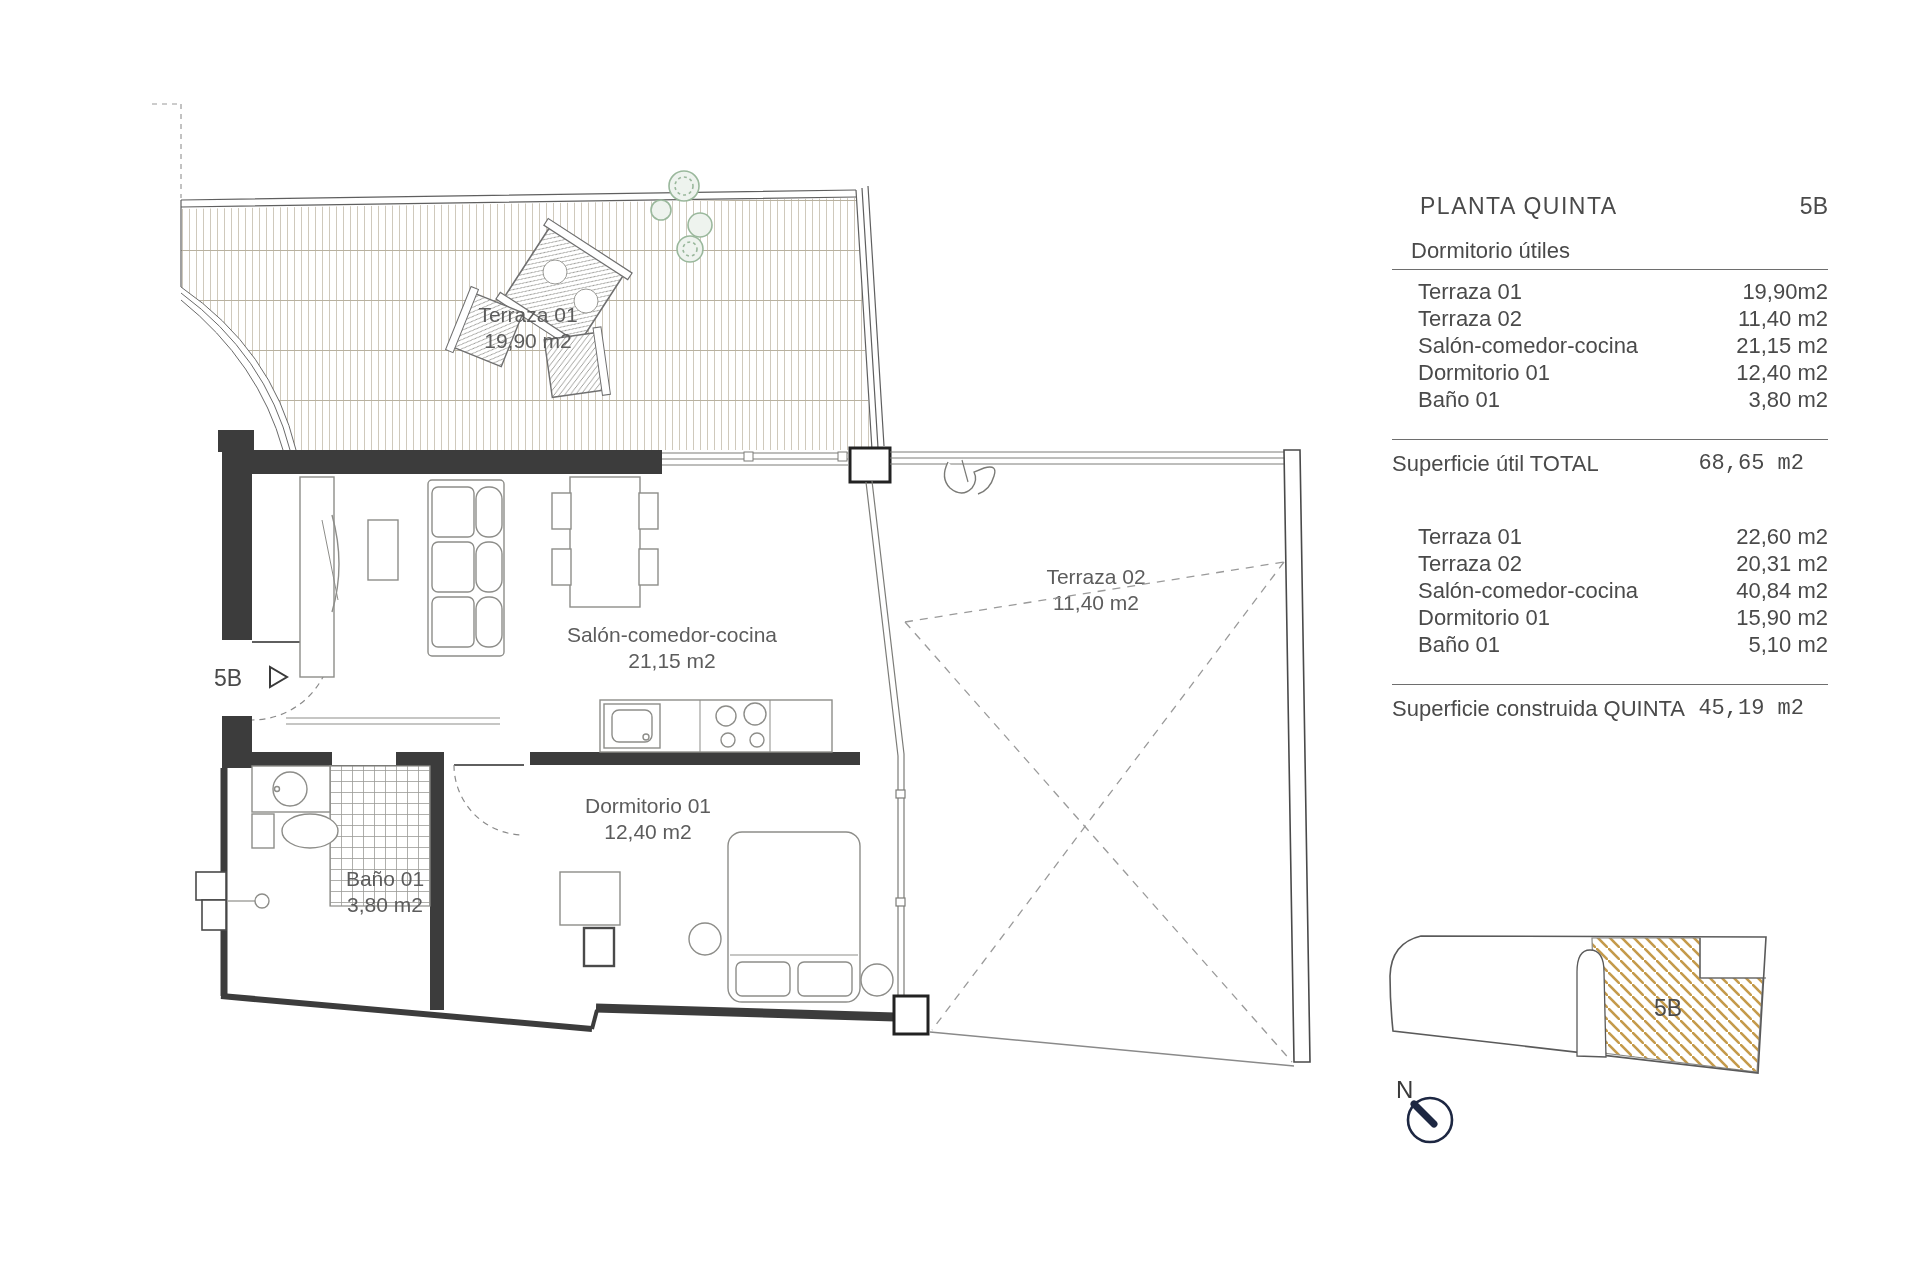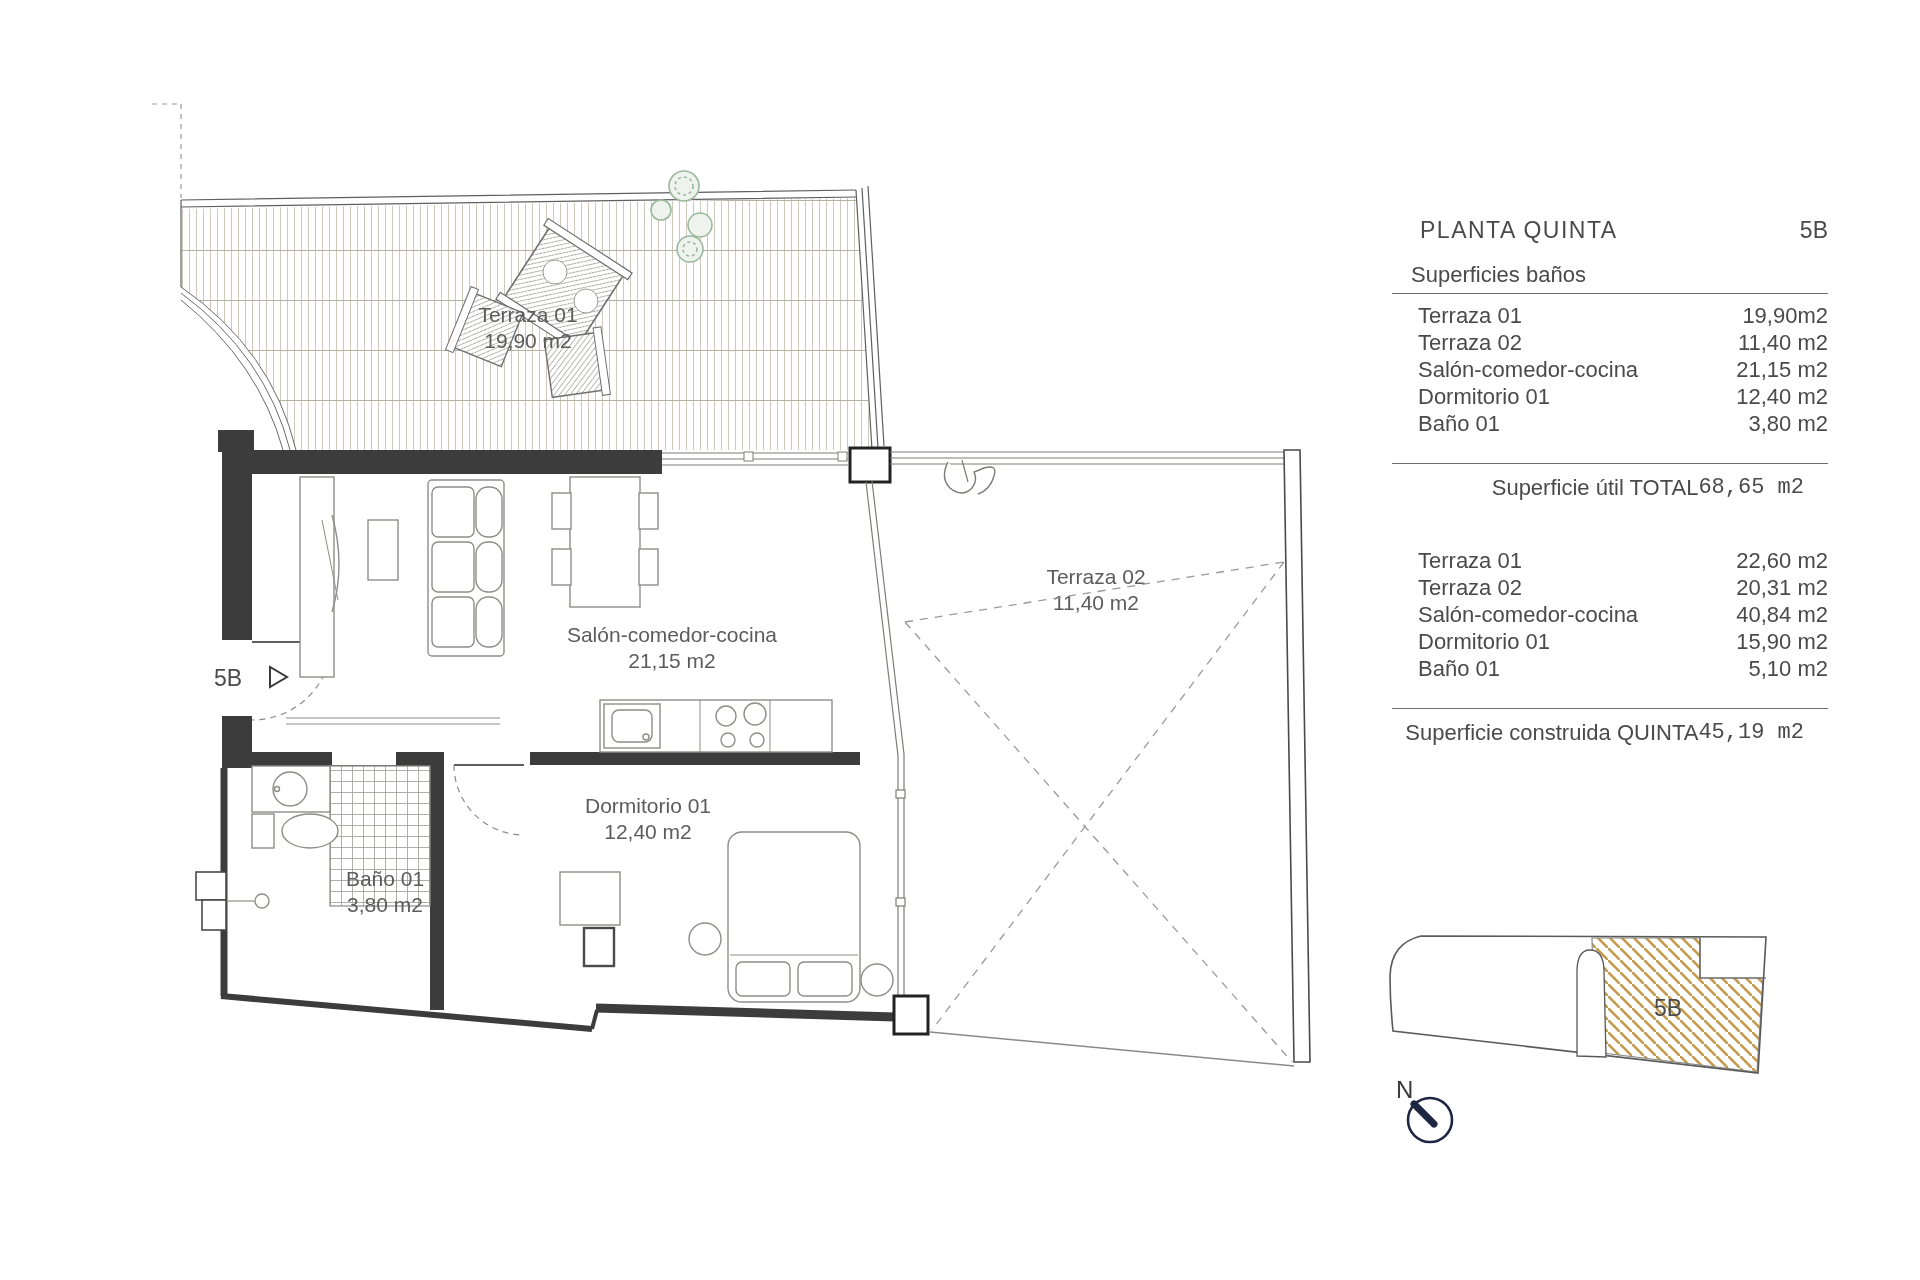--- a/index.html
+++ b/index.html
@@ -7,32 +7,32 @@
        font-family:"Liberation Sans", sans-serif;color:#4f4f4f;}
   #plan-svg{position:absolute;left:0;top:0;}
   svg text{font-family:"Liberation Sans", sans-serif;fill:#5c5c5c;}
   .room-name{font-size:21px;}
   .room-area{font-size:21px;}
   .entry-label{font-size:23px;fill:#4a4a4a;}
   .mini-label{font-size:23px;fill:#4a4a4a;}
   .north-label{font-size:24px;fill:#3a3a3a;}
 
   
-  #panel{position:absolute;left:1392px;top:193px;width:436px;font-size:22px;color:#4a4a4a;margin-top:24px;}
+  #panel{position:absolute;left:1392px;top:193px;width:436px;font-size:22px;color:#4a4a4a;}
   .t-head{display:flex;justify-content:space-between;align-items:baseline;padding-left:28px;}
   .t-title{font-size:23px;letter-spacing:1.5px;}
   .t-unit{font-size:23px;}
   .t-sub{padding-left:20px;margin-top:5px;}
   .sec-title{padding-left:19px;margin-top:18px;padding-bottom:5px;
              border-bottom:1.5px solid #6e6e6e;white-space:pre;}
   .rows{margin-top:8px;}
   .row{display:flex;justify-content:space-between;padding-left:26px;line-height:27px;}
   .row .v{text-align:left;}
   .total-line{border-top:1.5px solid #6e6e6e;margin-top:26px;}
-  .total-row{display:flex;justify-content:flex-end;padding-top:11px;}
+  .total-row{display:flex;justify-content:space-between;padding-top:11px;}
   .total-row .v{padding-right:24px;font-family:Liberation Mono, monospace;}
   .gap{height:38px;}
 </style>
 </head>
 <body>
 
 <svg id="plan-svg" width="1920" height="1280" viewBox="0 0 1920 1280">
   <defs>
     <pattern id="deckPat" width="7" height="50" patternUnits="userSpaceOnUse">
       <rect width="7" height="50" fill="#ffffff"></rect>
@@ -244,21 +244,21 @@
     <path d="M1414,1104 L1434,1124" stroke="#1d2742" stroke-width="7" stroke-linecap="round"></path>
   </g>
 </svg>
 
 <div id="panel">
   <div class="t-head">
     <span class="t-title">PLANTA QUINTA</span>
     <span class="t-unit">5B</span>
   </div>
 
-  <div class="sec-title">Superficies baños</div>
+  <div class="sec-title">Dormitorio útiles</div>
   <div class="rows">
     <div class="row">
       <span>Terraza 01</span>
       <span class="v">19,90m2</span>
     </div>
     <div class="row">
       <span>Terraza 02</span>
       <span class="v">11,40 m2</span>
     </div>
     <div class="row">

